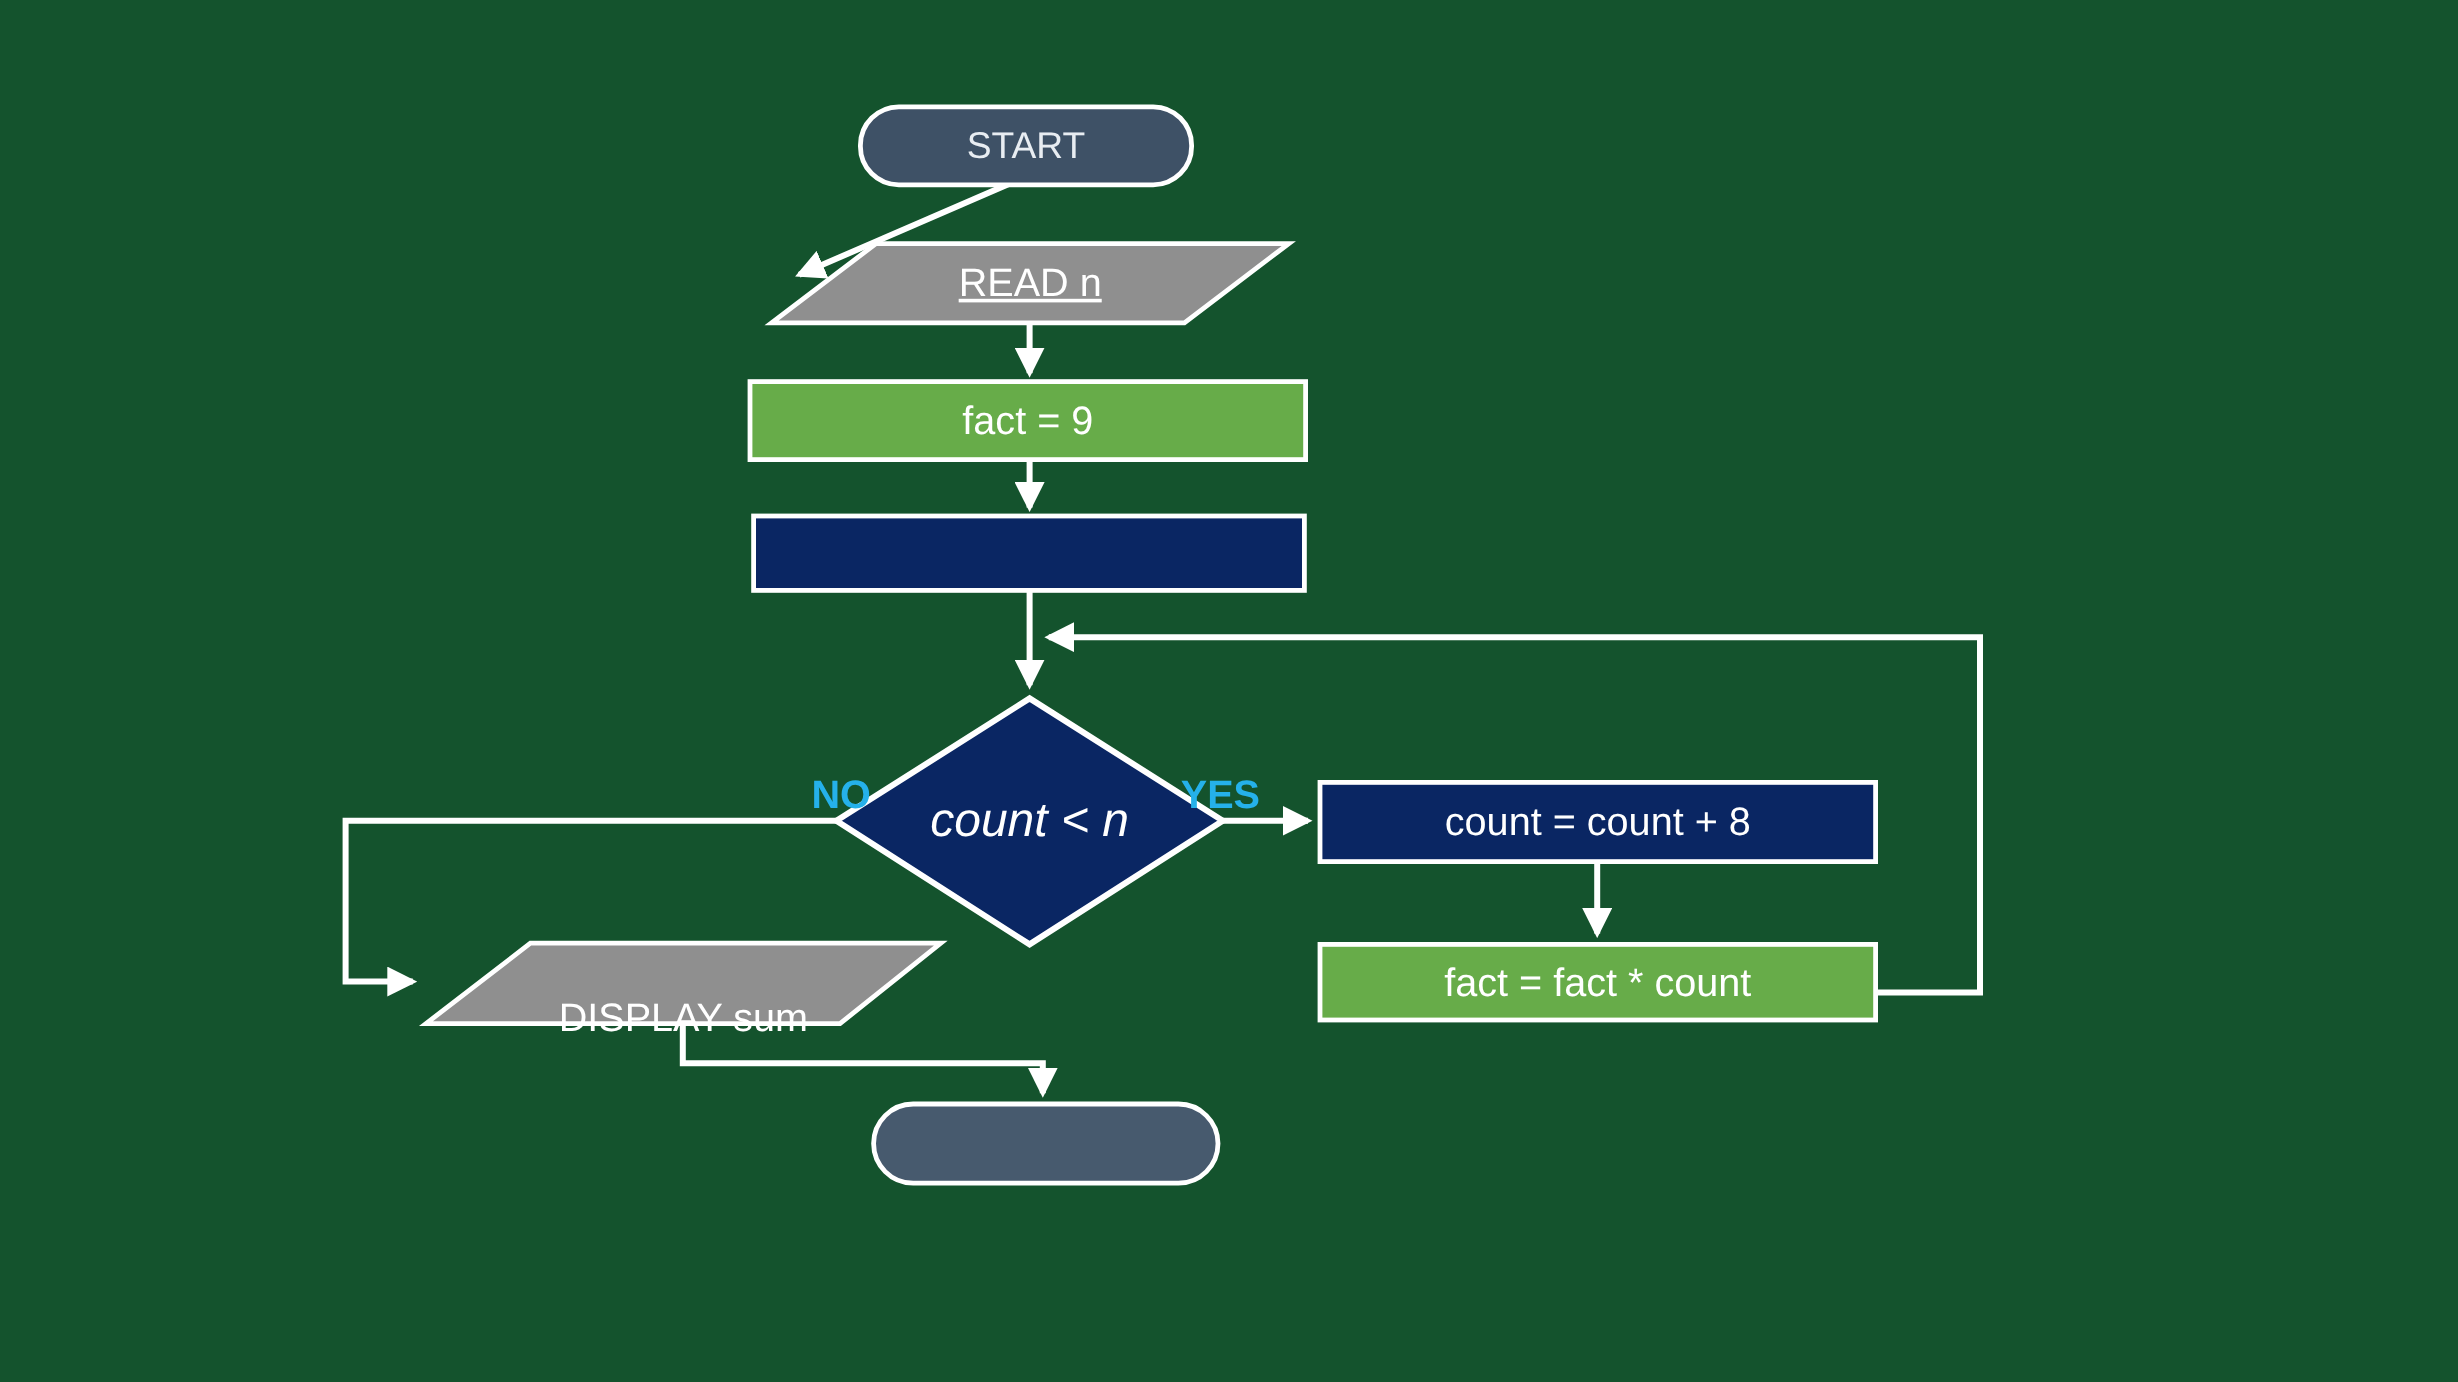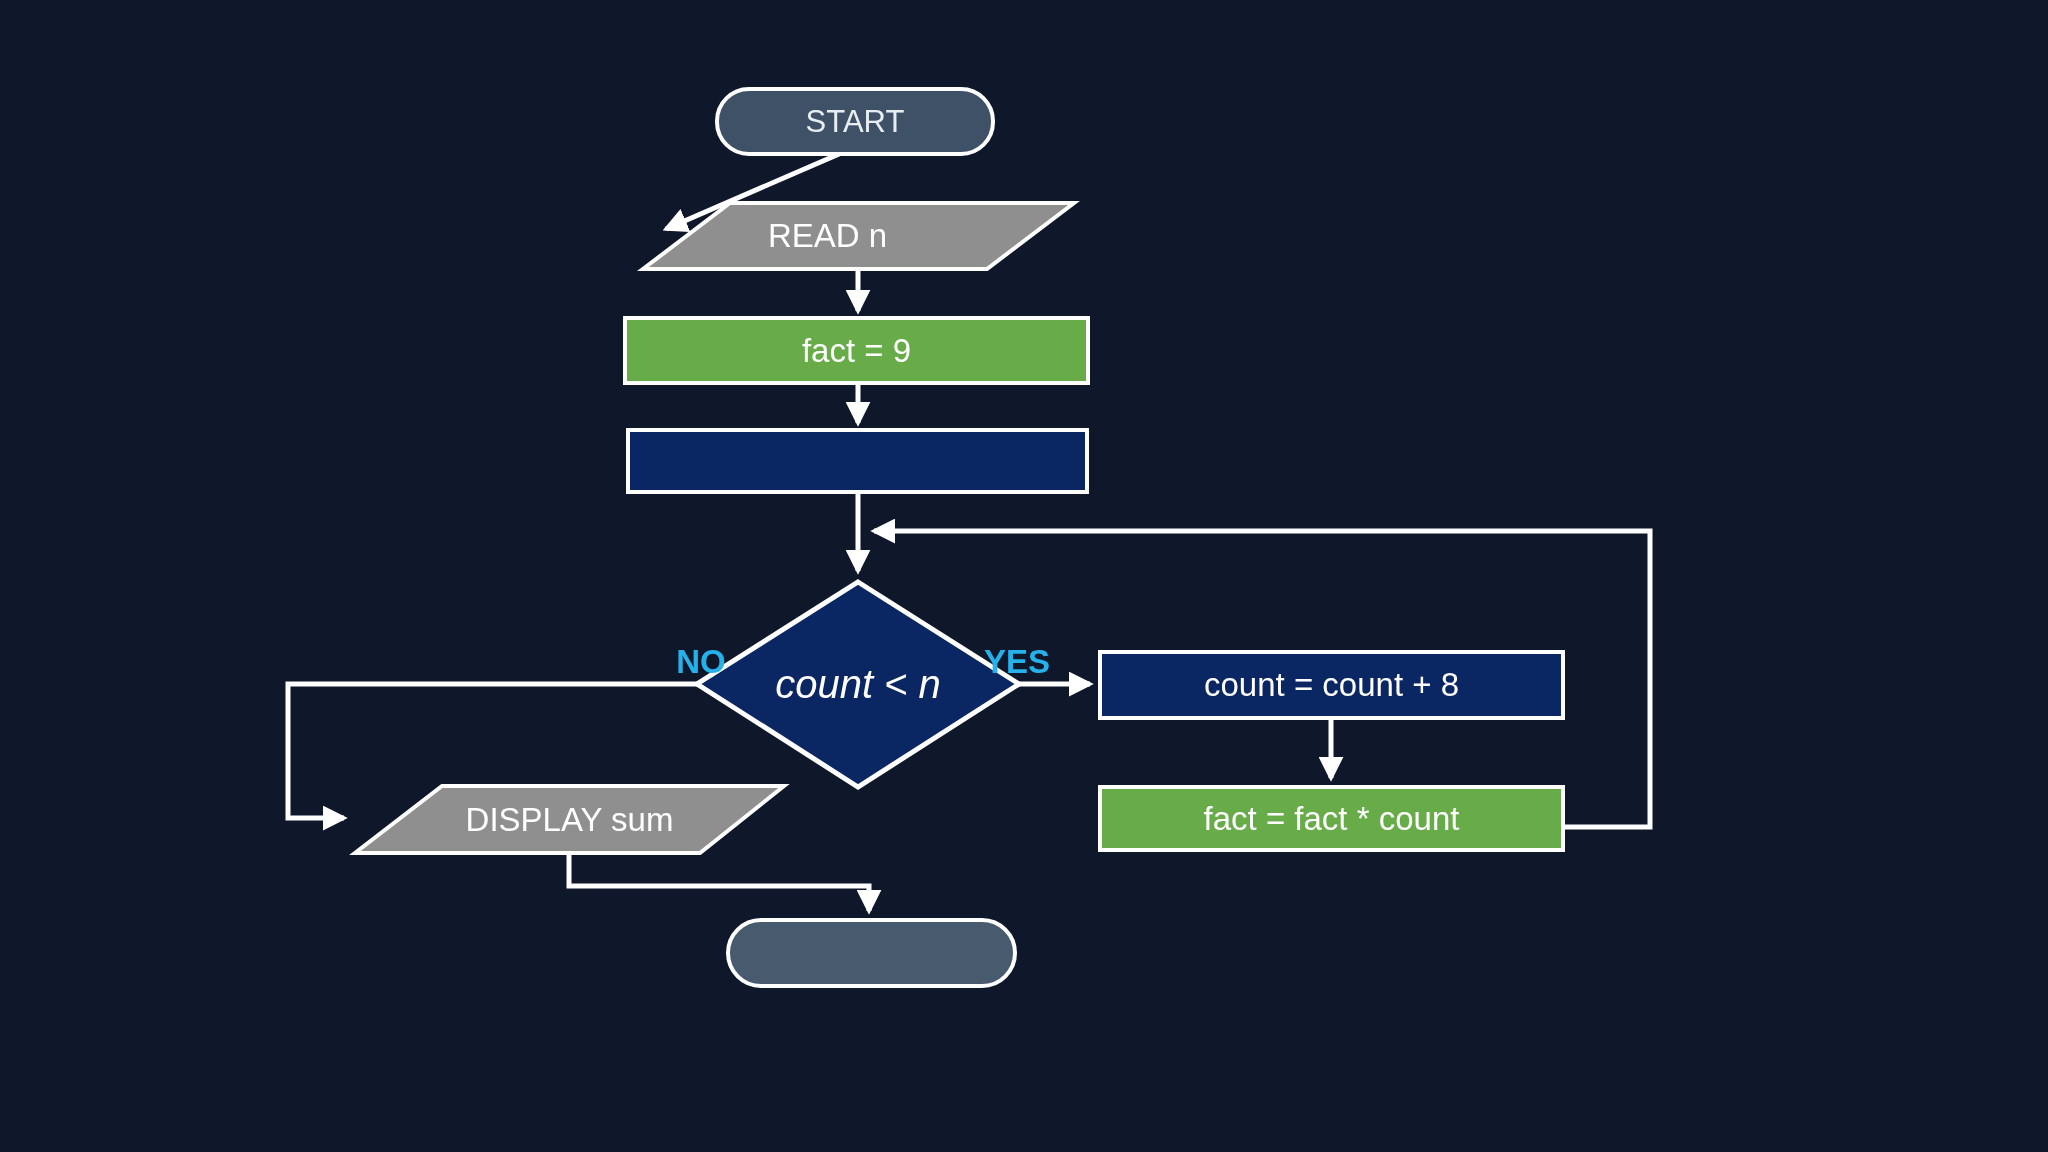--- a/index.html
+++ b/index.html
@@ -4,21 +4,21 @@
 <style>
   html, body {
     margin: 0;
     padding: 0;
     background: #000000;
   }
   .stage {
     position: relative;
     width: 2048px;
     height: 1152px;
-    background: #0f172a;
+    background: #14532d;
     overflow: hidden;
     font-family: "Liberation Sans", sans-serif;
   }
   .stage svg {
     position: absolute;
     left: 0;
     top: 0;
   }
   .label {
     position: absolute;
@@ -77,31 +77,31 @@
 
     <rect x="1100" y="787" width="463" height="63" stroke="#ffffff" stroke-width="4" fill="#67ac49"></rect>
 
     <polygon points="442,786 784,786 700,853 355,853" stroke="#ffffff" stroke-width="4" fill="#8f8f8f"></polygon>
 
     <rect x="728" y="920" width="287" height="66" rx="33" ry="33" stroke="#ffffff" stroke-width="4" fill="#475a6e"></rect>
   </svg>
 
   <div class="label terminator" style="left:717px; top:89px;  width:276px; height:65px;">START</div>
 
-  <div class="label" style="left:612px; top:203px; width:431px; height:66px;">READ n</div>
+  <div class="label" style="left:643px; top:203px; width:431px; height:66px;text-decoration:underline;">READ n</div>
 
   <div class="label" style="left:625px; top:318px; width:463px; height:65px;">fact = 9</div>
 
 
   <div class="label decision-text" style="left:697px; top:582px; width:322px; height:205px;">count &lt; n</div>
 
   <div class="label" style="left:1100px; top:652px; width:463px; height:66px;">count = count + 8</div>
 
   <div class="label" style="left:1100px; top:787px; width:463px; height:63px;">fact = fact * count</div>
 
-  <div class="label" style="left:355px; top:786px; width:429px; height:67px;">DISPLAY sum</div>
+  <div class="label" style="left:355px; top:814px; width:429px; height:67px;">DISPLAY sum</div>
 
 
   <div class="label branch" style="left:636px; top:642px; width:130px; height:40px;">NO</div>
 
   <div class="label branch" style="left:952px; top:642px; width:130px; height:40px;">YES</div>
 
 </div>
 
 </body></html>

